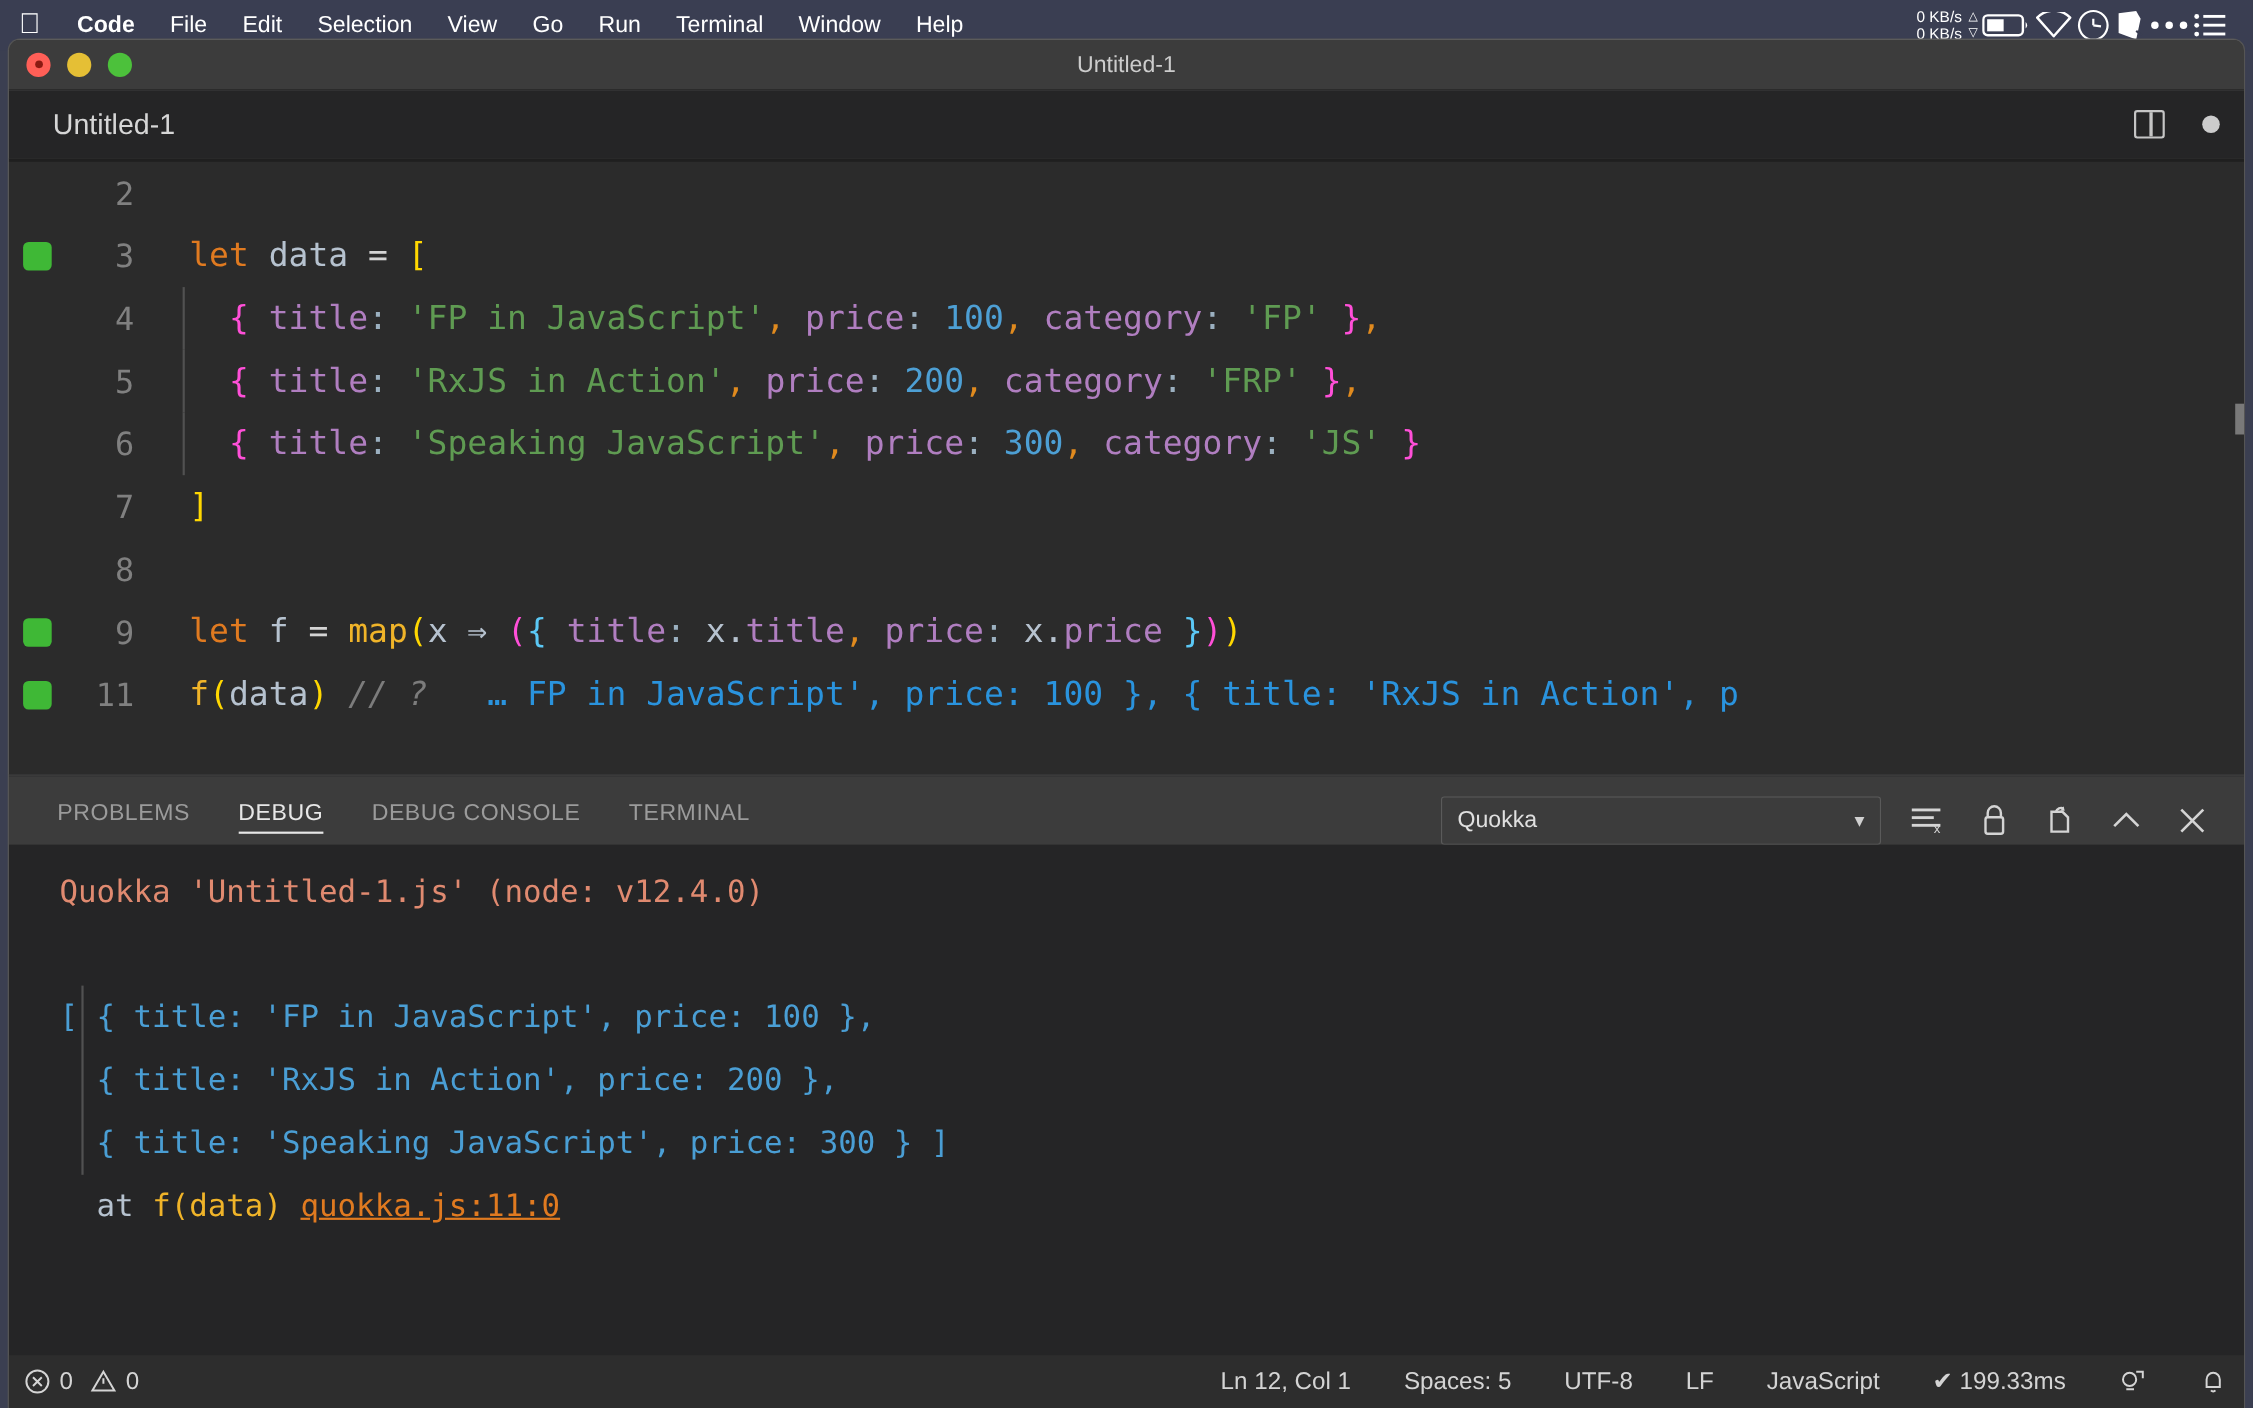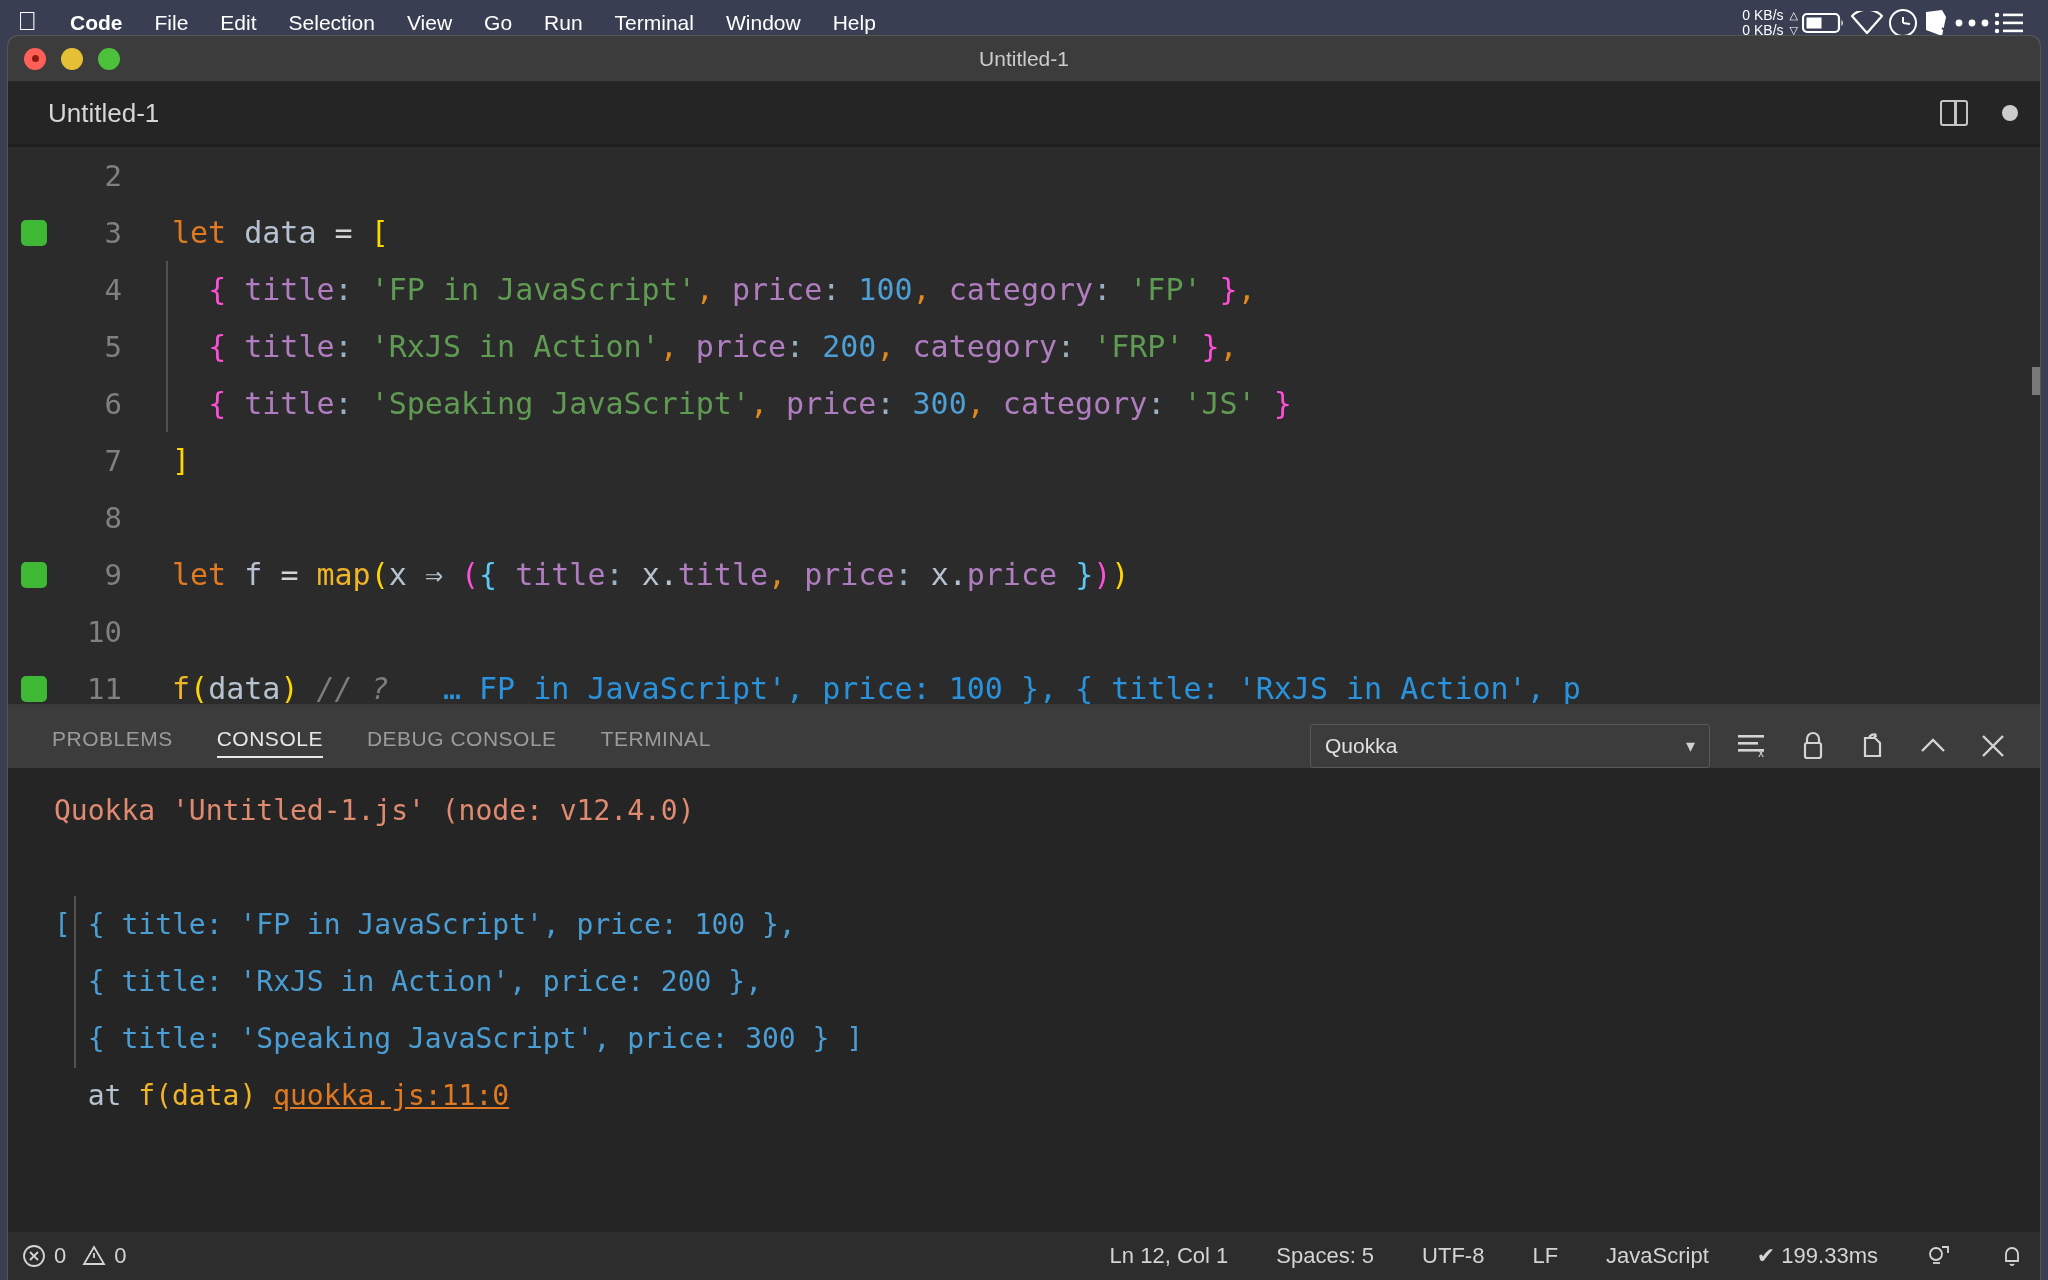--- a/index.html
+++ b/index.html
@@ -350,31 +350,30 @@
   <div id="editor">
     <div id="editor-lines">
         <div class="code-line"><div class="gutter-run"></div><div class="lineno">2</div><div class="code-text"></div></div>
         <div class="code-line"><div class="gutter-run"><div class="run-sq"></div></div><div class="lineno">3</div><div class="code-text"><span class="t-key">let</span><span class="t-op"> </span><span class="t-var">data</span><span class="t-op"> </span><span class="t-op">=</span><span class="t-op"> </span><span class="t-br-y">[</span></div></div>
         <div class="code-line"><div class="gutter-run"></div><div class="lineno">4</div><div class="code-text"><span class="t-op">  </span><span class="t-br-m">{</span><span class="t-op"> </span><span class="t-prop">title</span><span class="t-colon">:</span><span class="t-op"> </span><span class="t-str">'FP in JavaScript'</span><span class="t-comma">,</span><span class="t-op"> </span><span class="t-prop">price</span><span class="t-colon">:</span><span class="t-op"> </span><span class="t-num">100</span><span class="t-comma">,</span><span class="t-op"> </span><span class="t-prop">category</span><span class="t-colon">:</span><span class="t-op"> </span><span class="t-str">'FP'</span><span class="t-op"> </span><span class="t-br-m">}</span><span class="t-comma">,</span></div><div class="indent-guide" style="top: 0px; height: 57px;"></div></div>
         <div class="code-line"><div class="gutter-run"></div><div class="lineno">5</div><div class="code-text"><span class="t-op">  </span><span class="t-br-m">{</span><span class="t-op"> </span><span class="t-prop">title</span><span class="t-colon">:</span><span class="t-op"> </span><span class="t-str">'RxJS in Action'</span><span class="t-comma">,</span><span class="t-op"> </span><span class="t-prop">price</span><span class="t-colon">:</span><span class="t-op"> </span><span class="t-num">200</span><span class="t-comma">,</span><span class="t-op"> </span><span class="t-prop">category</span><span class="t-colon">:</span><span class="t-op"> </span><span class="t-str">'FRP'</span><span class="t-op"> </span><span class="t-br-m">}</span><span class="t-comma">,</span></div><div class="indent-guide" style="top: 0px; height: 57px;"></div></div>
         <div class="code-line"><div class="gutter-run"></div><div class="lineno">6</div><div class="code-text"><span class="t-op">  </span><span class="t-br-m">{</span><span class="t-op"> </span><span class="t-prop">title</span><span class="t-colon">:</span><span class="t-op"> </span><span class="t-str">'Speaking JavaScript'</span><span class="t-comma">,</span><span class="t-op"> </span><span class="t-prop">price</span><span class="t-colon">:</span><span class="t-op"> </span><span class="t-num">300</span><span class="t-comma">,</span><span class="t-op"> </span><span class="t-prop">category</span><span class="t-colon">:</span><span class="t-op"> </span><span class="t-str">'JS'</span><span class="t-op"> </span><span class="t-br-m">}</span></div><div class="indent-guide" style="top: 0px; height: 57px;"></div></div>
         <div class="code-line"><div class="gutter-run"></div><div class="lineno">7</div><div class="code-text"><span class="t-br-y">]</span></div></div>
         <div class="code-line"><div class="gutter-run"></div><div class="lineno">8</div><div class="code-text"></div></div>
         <div class="code-line"><div class="gutter-run"><div class="run-sq"></div></div><div class="lineno">9</div><div class="code-text"><span class="t-key">let</span><span class="t-op"> </span><span class="t-var">f</span><span class="t-op"> </span><span class="t-op">=</span><span class="t-op"> </span><span class="t-fn">map</span><span class="t-br-y">(</span><span class="t-var">x</span><span class="t-op"> </span><span class="t-arrow">⇒</span><span class="t-op"> </span><span class="t-br-m">(</span><span class="t-br-c">{</span><span class="t-op"> </span><span class="t-prop">title</span><span class="t-colon">:</span><span class="t-op"> </span><span class="t-var">x</span><span class="t-var">.</span><span class="t-prop">title</span><span class="t-comma">,</span><span class="t-op"> </span><span class="t-prop">price</span><span class="t-colon">:</span><span class="t-op"> </span><span class="t-var">x</span><span class="t-var">.</span><span class="t-prop">price</span><span class="t-op"> </span><span class="t-br-c">}</span><span class="t-br-m">)</span><span class="t-br-y">)</span></div></div>
-        <div class="code-line"><div class="gutter-run"></div><div class="lineno">10</div><div class="code-text"></div></div>
         <div class="code-line"><div class="gutter-run"><div class="run-sq"></div></div><div class="lineno">11</div><div class="code-text"><span class="t-fn">f</span><span class="t-br-y">(</span><span class="t-var">data</span><span class="t-br-y">)</span><span class="t-op"> </span><span class="t-comment">// ?</span><span class="t-op">   </span><span class="t-quokka">… FP in JavaScript', price: 100 }, { title: 'RxJS in Action', p</span></div></div>
       </div>
     <div id="editor-scrollbar"></div>
   </div>
 
   <div id="panel">
     <div id="panel-tabs">
       <div id="panel-tabs-list" style="display:flex;align-items:center;">
           <div class="ptab">PROBLEMS</div>
-          <div class="ptab active">CONSOLE</div>
+          <div class="ptab active">DEBUG</div>
           <div class="ptab">DEBUG CONSOLE</div>
           <div class="ptab">TERMINAL</div>
         </div>
       <div id="panel-actions">
         <div id="output-select">
           <span>Quokka</span>
           <span class="chev">▾</span>
         </div>
         <div class="pa-icon">
           <svg width="32" height="28" viewBox="0 0 32 28">

